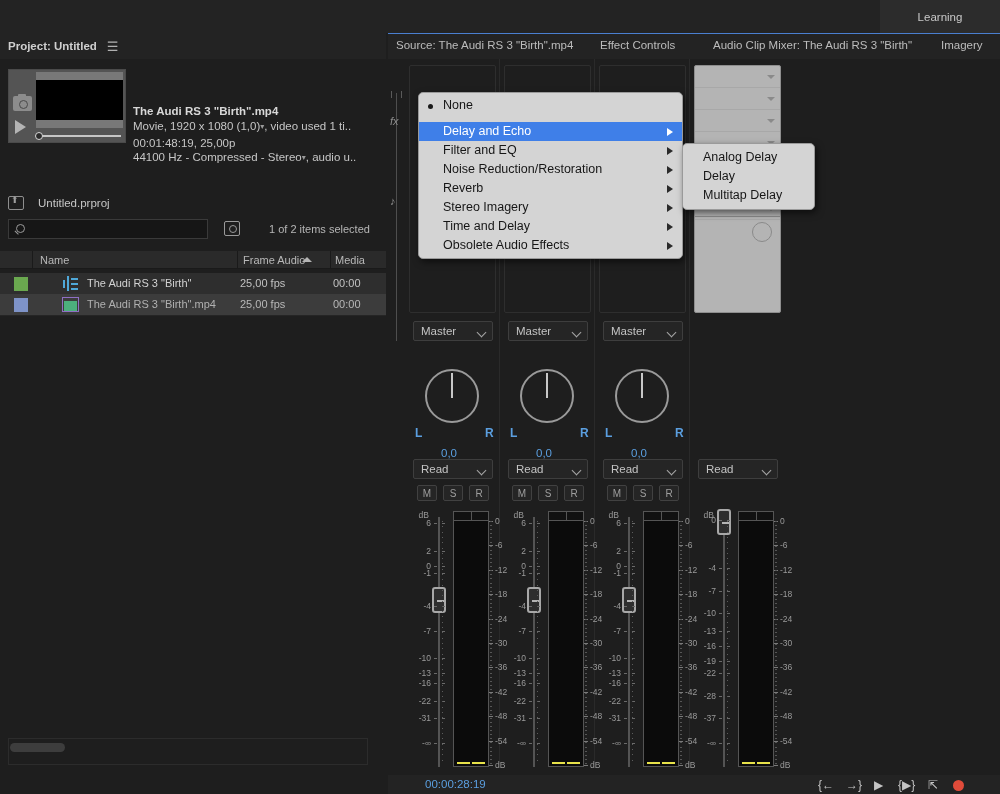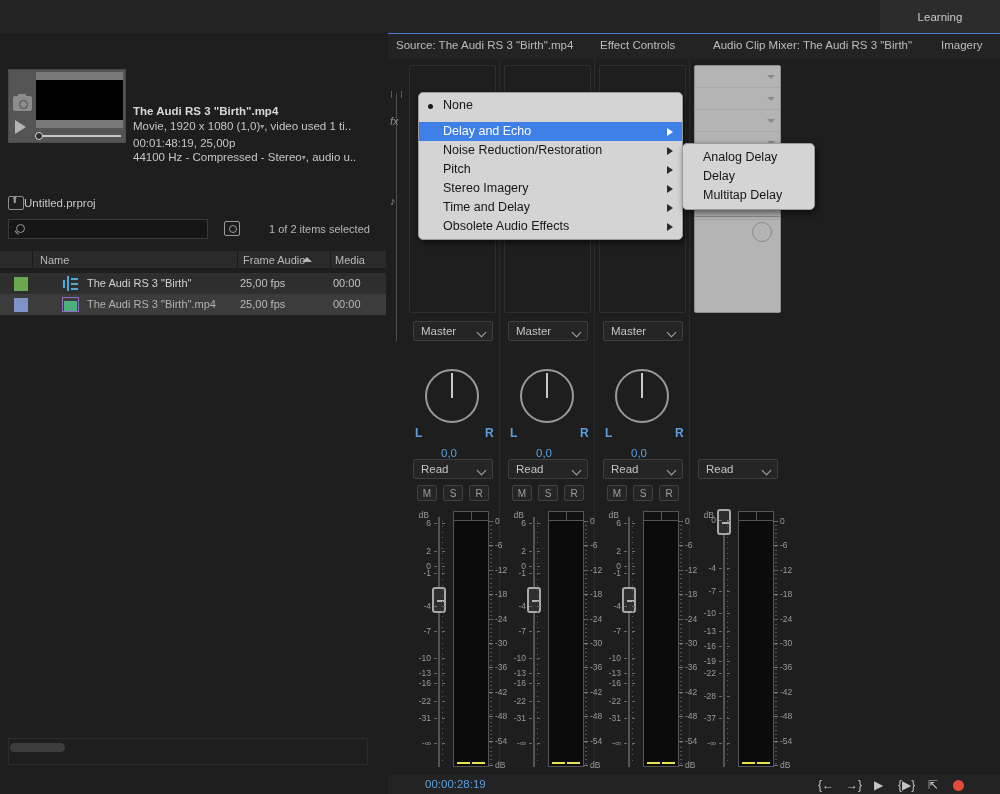--- a/index.html
+++ b/index.html
@@ -70,21 +70,21 @@
   #meta .line { color:#c6c6c6; font-size:11.5px; line-height:14.8px; white-space:nowrap; }
   #meta .line.title { font-weight:700; color:#d8d8d8; }
   .chev { display:inline-block; font-size:8px; color:#9a9a9a; transform:translateY(-1px); }
 
   
   #prproj-row { position:absolute; left:8px; top:160px; height:20px; display:flex; align-items:center; }
   #prproj-icon { width:16px; height:14px; border:1.4px solid #8e8e8e; border-radius:2px;
     position:relative; }
   #prproj-icon::after { content:"⬆"; position:absolute; left:2px; top:-2px;
     font-size:9px; color:#9e9e9e; }
-  #prproj-label { color:#c6c6c6; font-size:11.5px; }
+  #prproj-label { color:#c6c6c6; font-size:11.5px; margin-left:14px; }
 
   
   #search-box { position:absolute; left:8px; top:186px; width:200px; height:20px;
     background:#161616; border:1px solid #3a3a3a; }
   #search-glass { position:absolute; left:7px; top:4px; width:9px; height:9px;
     border:1.4px solid #9a9a9a; border-radius:50%; }
   #search-glass::after { content:""; position:absolute; left:-3px; top:7px; width:5px;
     height:1.4px; background:#9a9a9a; transform:rotate(45deg); }
   #find-icon { position:absolute; left:224px; top:188px; width:16px; height:15px;
     border:1.3px solid #9a9a9a; border-radius:2px; }
@@ -223,20 +223,24 @@
 <div id="app">
 
   <div id="topbar">
     <div id="learning-tab">
       <span>Learning</span>
     </div>
   </div>
 
   <div id="project-panel">
 
+    <div id="project-header">
+      <span id="project-title">Project: Untitled</span>
+      <span id="panel-menu-icon">☰</span>
+    </div>
 
     <div id="preview-wrap">
       <div id="preview-left"></div>
       <div id="cam-icon"></div>
       <div id="play-tri"></div>
       <div id="preview-top-strip"></div>
       <div id="preview-black"></div>
       <div id="preview-bot-strip"></div>
       <div id="preview-slider"></div>
       <div id="preview-knob"></div>
@@ -1142,25 +1146,29 @@
     <div class="mi">
       <span class="bullet"></span>
       <span>None</span>
     </div>
     <div id="menu-div"></div>
     <div class="mi sel">
       <span>Delay and Echo</span>
       <span class="arr"></span>
     </div>
     <div class="mi">
+      <span>Filter and EQ</span>
+      <span class="arr"></span>
+    </div>
+    <div class="mi">
       <span>Noise Reduction/Restoration</span>
       <span class="arr"></span>
     </div>
     <div class="mi">
-      <span>Pitch</span>
+      <span>Reverb</span>
       <span class="arr"></span>
     </div>
     <div class="mi">
       <span>Stereo Imagery</span>
       <span class="arr"></span>
     </div>
     <div class="mi">
       <span>Time and Delay</span>
       <span class="arr"></span>
     </div>

